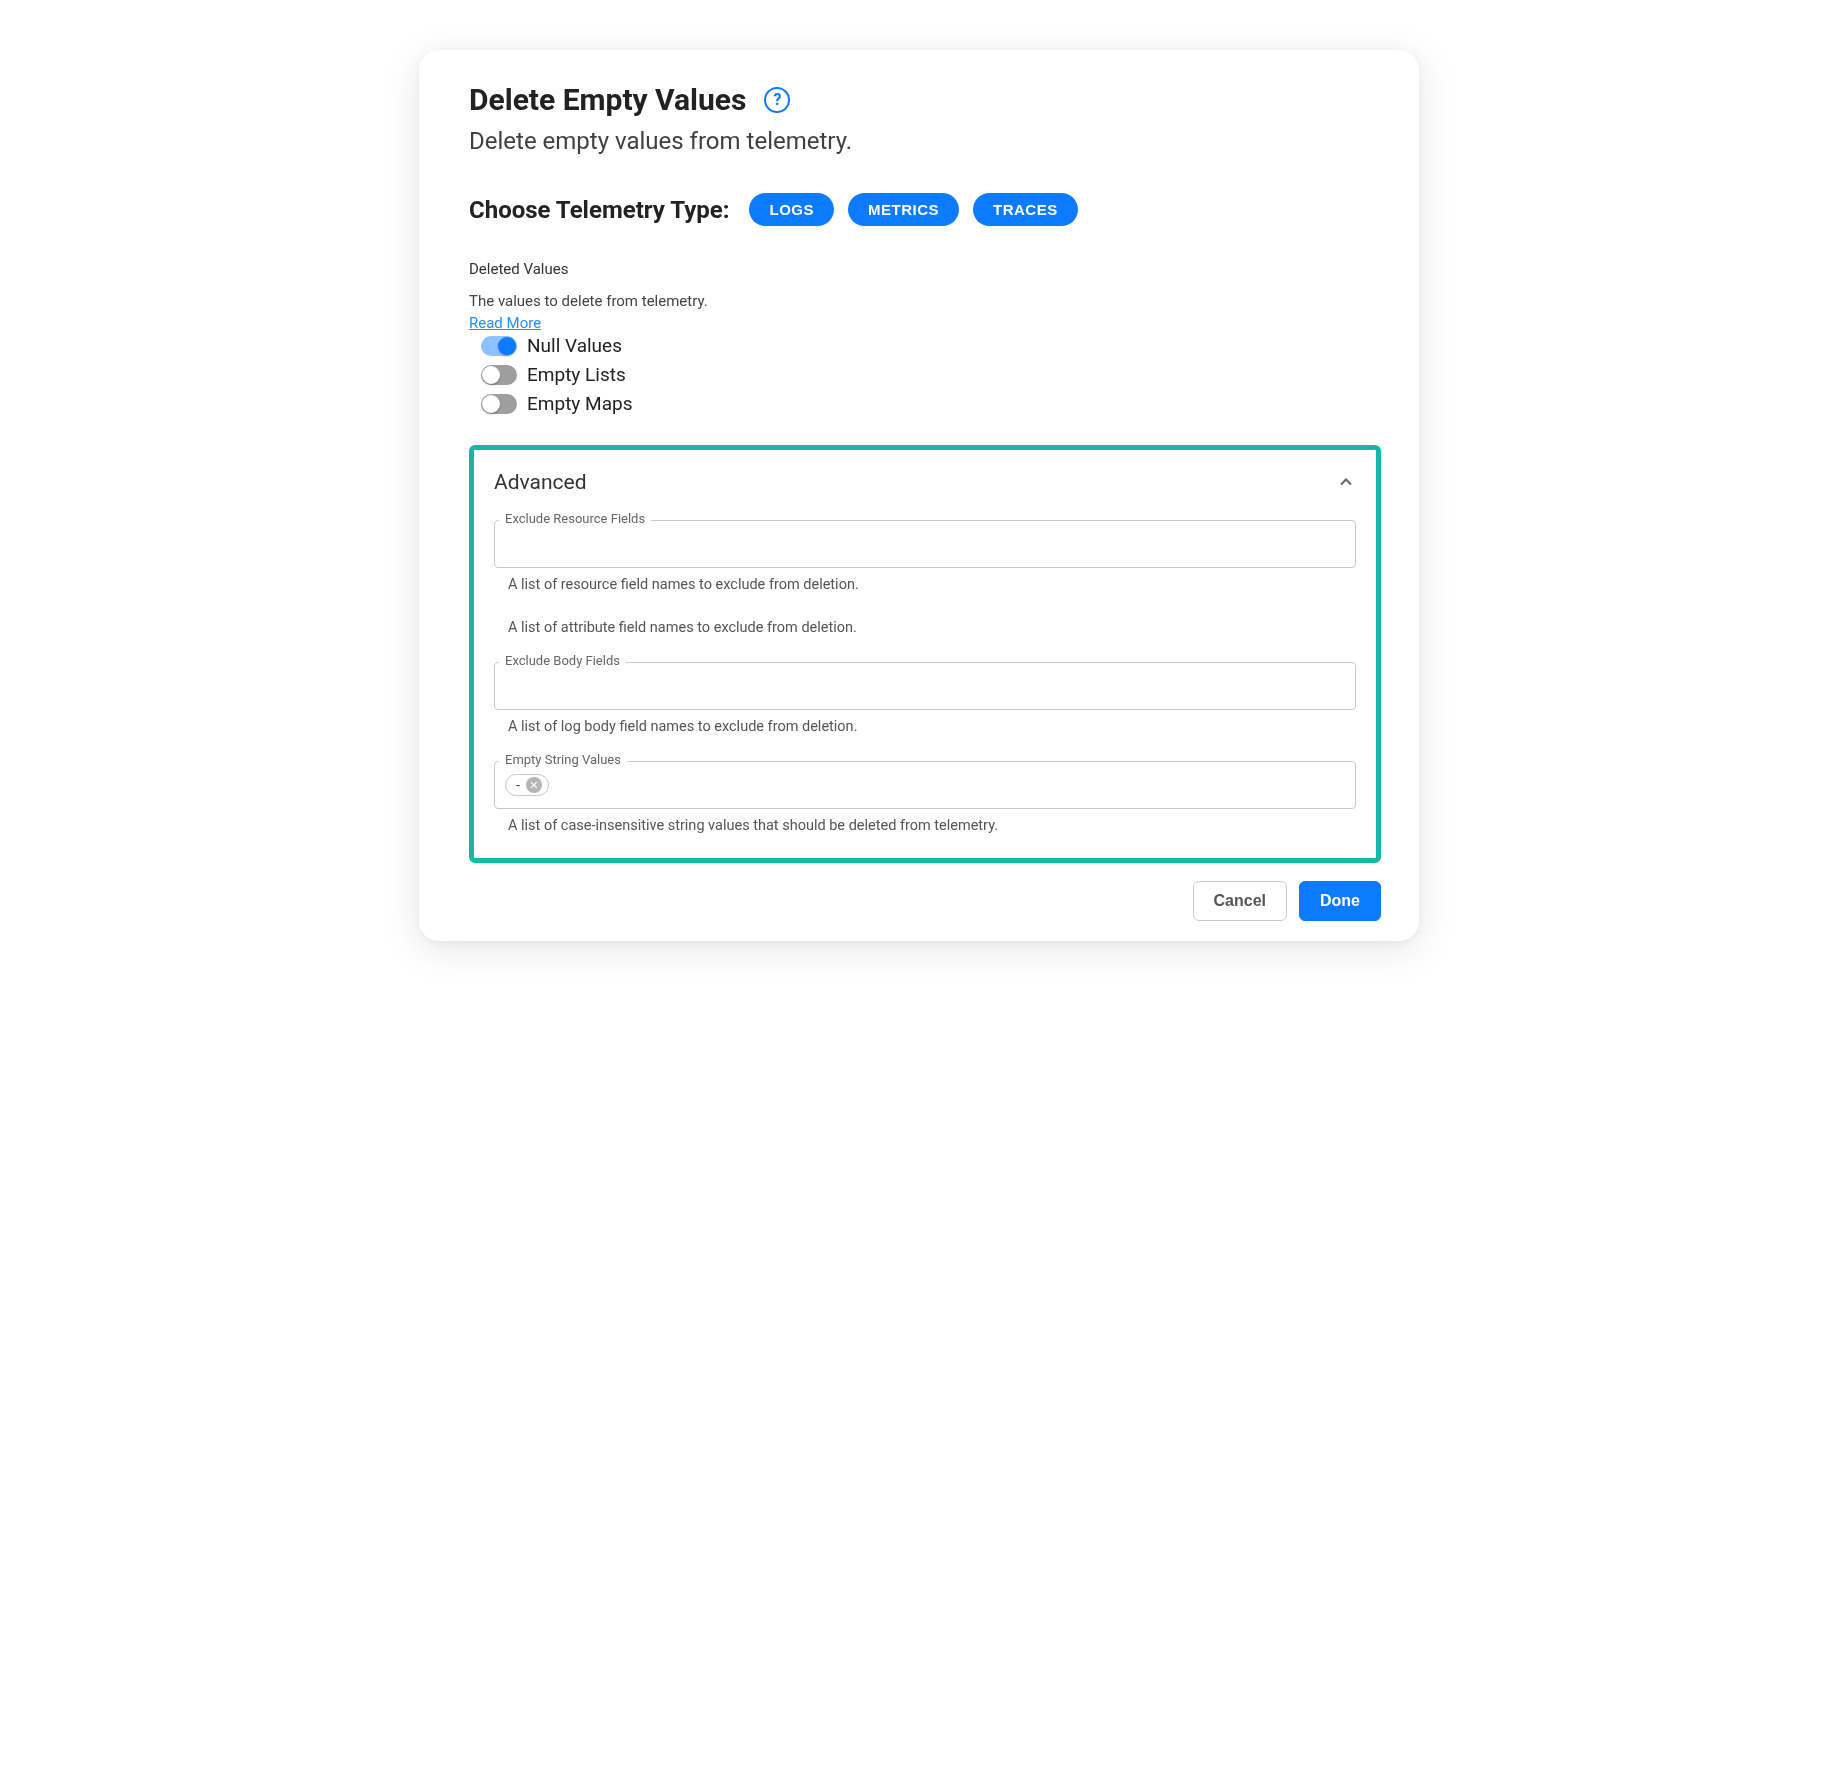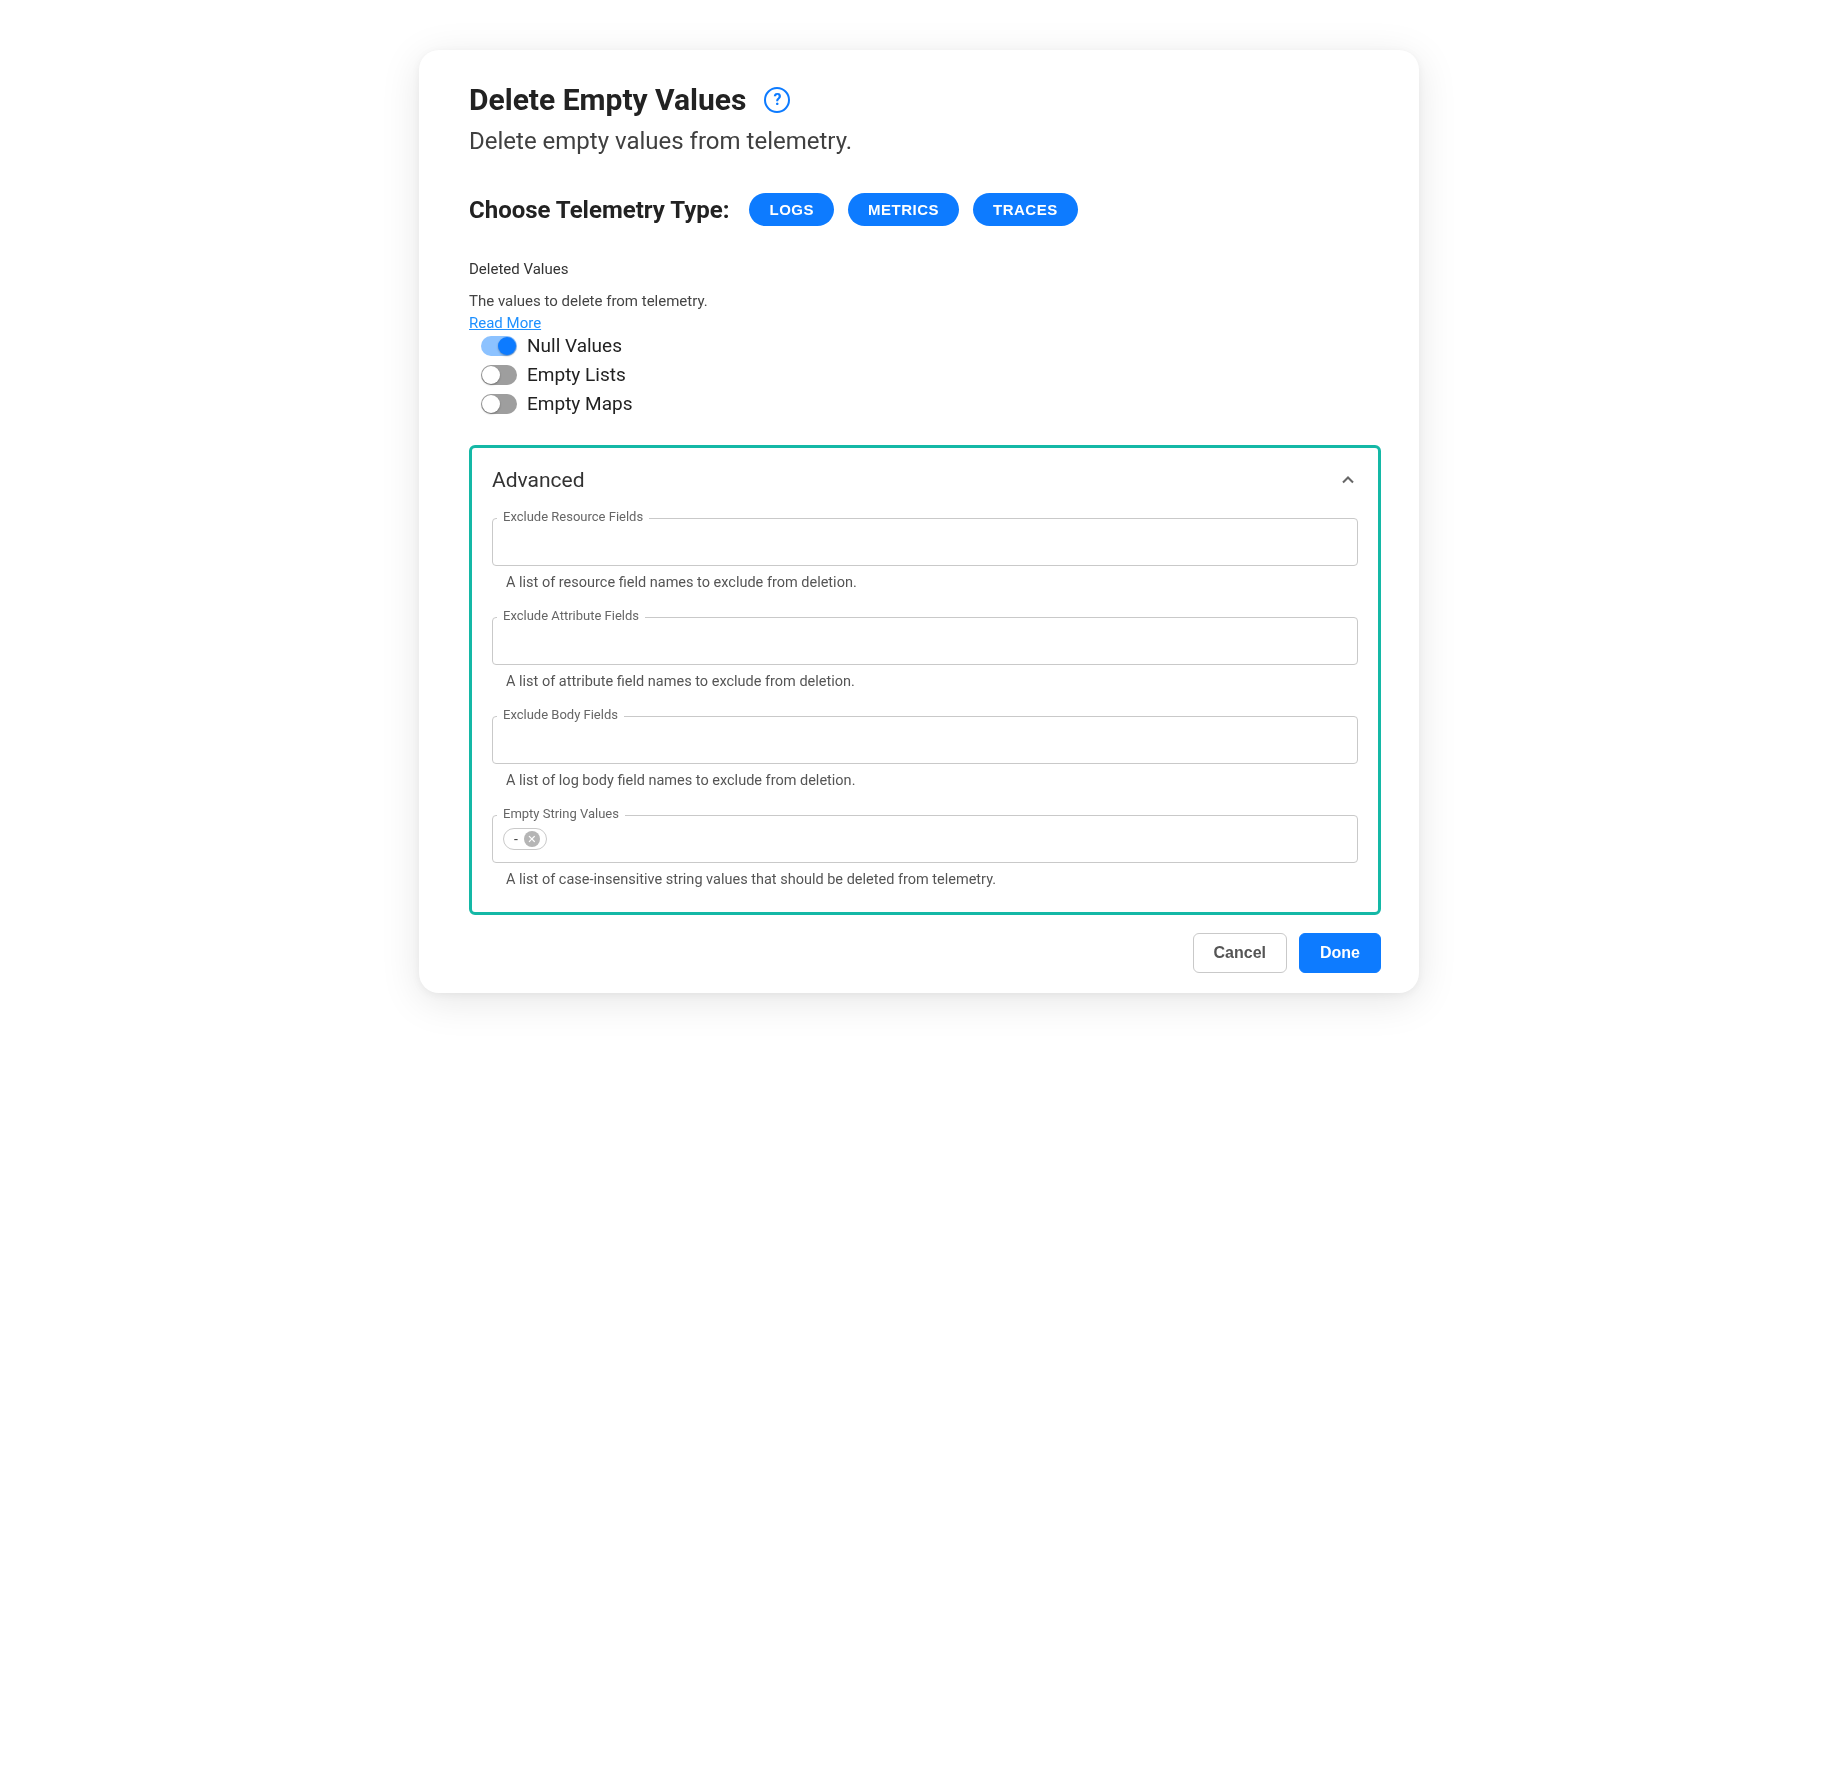--- a/index.html
+++ b/index.html
@@ -63,21 +63,21 @@
   .toggle .knob {
     position: absolute; top: 1px; left: 1px; width: 18px; height: 18px; border-radius: 50%;
     background: #fff; box-shadow: 0 1px 2px rgba(0,0,0,0.3);
     transition: left .15s;
   }
   .toggle.on { background: #8cc2ff; }
   .toggle.on .knob { left: 17px; background: #0d7bff; }
   .toggle-label { font-size: 19px; color: #222; }
 
   .advanced-panel {
-    border: 3px solid #14b8a6; border-radius: 6px; margin-top: 30px; padding: 20px 20px 24px 20px;
+    border: 5px solid #14b8a6; border-radius: 6px; margin-top: 30px; padding: 20px 20px 24px 20px;
   }
   .advanced-header { display: flex; align-items: center; justify-content: space-between; cursor: pointer; }
   .advanced-title { font-size: 21px; color: #333; }
   .chevron { width: 20px; height: 20px; display: inline-block; }
   .chevron svg { width: 100%; height: 100%; stroke: #666; stroke-width: 2.5; fill: none; }
 
   .fieldset-group { margin-top: 26px; }
   .outlined-field {
     position: relative; border: 1px solid #c9c9c9; border-radius: 4px;
     padding: 14px 12px; min-height: 48px; display:flex; align-items:center; gap:6px; flex-wrap:wrap;
@@ -168,24 +168,20 @@
 
       <div class="fieldset-group">
         <div class="outlined-field">
           <span class="float-label">Exclude Resource Fields</span>
           <input type="text" style="">
         </div>
         <div class="helper">A list of resource field names to exclude from deletion.</div>
       </div>
 
       <div class="fieldset-group">
-        <div class="outlined-field">
-          <span class="float-label">Exclude Attribute Fields</span>
-          <input type="text" style="">
-        </div>
         <div class="helper">A list of attribute field names to exclude from deletion.</div>
       </div>
 
       <div class="fieldset-group">
         <div class="outlined-field">
           <span class="float-label">Exclude Body Fields</span>
           <input type="text" style="">
         </div>
         <div class="helper">A list of log body field names to exclude from deletion.</div>
       </div>

